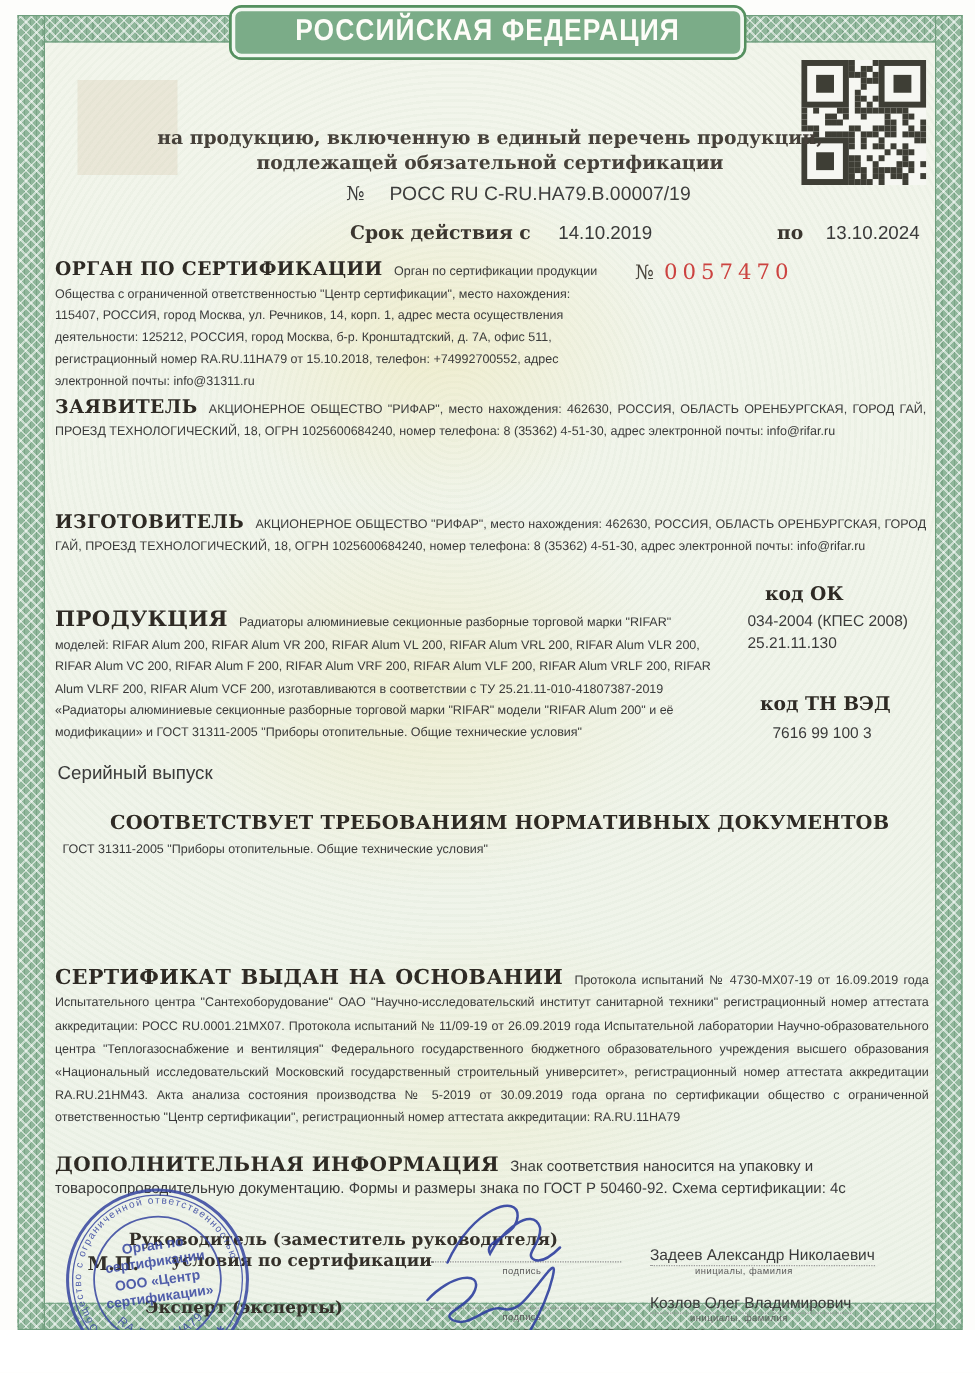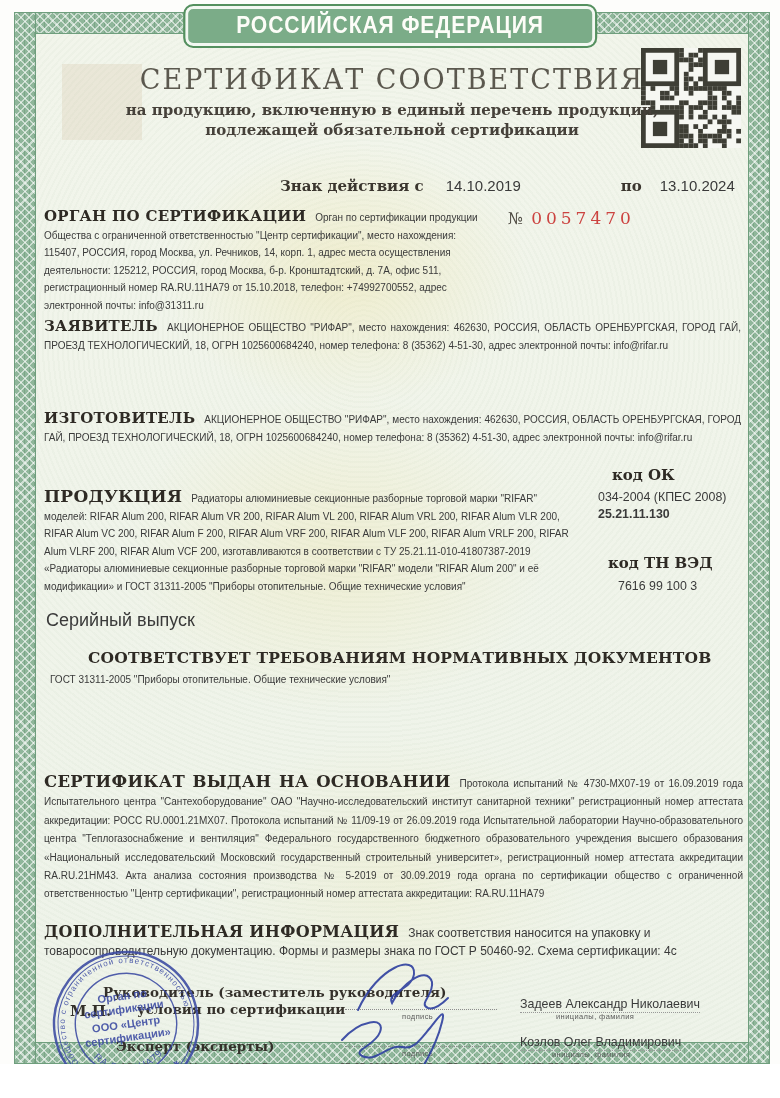--- a/index.html
+++ b/index.html
@@ -58,26 +58,26 @@
   
   .sec{position:absolute;line-height:15.6px;color:#3a3a3a;}
   .slabel{font-family:"DejaVu Serif",serif;font-weight:700;font-size:15px;color:#2e2a24;
     margin-right:9px;letter-spacing:.3px;}
   .stext{font-family:"Liberation Sans",sans-serif;font-size:10px;}
   .sec-org{left:44px;top:208px;width:450px;}
   .sec-app{left:44px;top:318px;width:697px;text-align:justify;}
   .sec-man{left:44px;top:410px;width:697px;text-align:justify;}
   .sec-prod{left:44px;top:489px;width:533px;}
   .sec-prod .slabel{font-size:17px;}
-  .serial{position:absolute;left:46px;top:610px;font-size:18px;color:#3a3a3a;}
+  .serial{position:absolute;left:46px;top:610px;font-size:15px;color:#3a3a3a;}
   .codes{position:absolute;left:596px;top:466px;width:160px;color:#3a3a3a;}
   .codelbl{font-family:"DejaVu Serif",serif;font-weight:700;font-size:15px;color:#2e2a24;}
   .ok-l{position:absolute;left:16px;top:0;}
   .ok-v1{position:absolute;left:2px;top:24px;font-size:12.4px;}
-  .ok-v2{position:absolute;left:2px;top:41px;font-size:12.4px;font-weight:bold;}
+  .ok-v2{position:absolute;left:2px;top:41px;font-size:12.4px;}
   .tn-l{position:absolute;left:12px;top:88px;}
   .tn-v{position:absolute;left:22px;top:113px;font-size:12.4px;}
   .sec-comp{left:44px;top:650px;width:697px;}
   .sec-comp .slabel{display:block;margin-bottom:4px;font-size:15.5px;letter-spacing:.2px;margin-left:44px;}
   .sec-comp .stext{margin-left:6px;}
   .sec-basis{left:44px;top:774px;width:699px;text-align:justify;line-height:16.4px;}
   .sec-basis .slabel{font-size:16.5px;}
   .sec-extra{left:44px;top:924px;width:699px;}
   .sec-extra .slabel{font-size:16px;}
   .sec-extra .stext{font-size:12px;}
@@ -250,27 +250,29 @@
         <rect x="80.95" y="95.24" width="4.76" height="4.76"></rect>
         <rect x="2.380952380952381" y="2.380952380952381" width="33.33" height="33.33" fill="none" stroke="#3e3e35" stroke-width="4.76"></rect>
         <rect x="11.90" y="11.90" width="14.29" height="14.29"></rect>
         <rect x="64.28571428571428" y="2.380952380952381" width="33.33" height="33.33" fill="none" stroke="#3e3e35" stroke-width="4.76"></rect>
         <rect x="73.81" y="11.90" width="14.29" height="14.29"></rect>
         <rect x="2.380952380952381" y="64.28571428571428" width="33.33" height="33.33" fill="none" stroke="#3e3e35" stroke-width="4.76"></rect>
         <rect x="11.90" y="73.81" width="14.29" height="14.29"></rect>
       </g>
     </svg>
 
-  <div class="title">СЕРТИФИКАТ СООТВЕТСТВИЯ</div>
   <div class="sub sub1">на продукцию, включенную в единый перечень продукции,</div>
   <div class="sub sub2">подлежащей обязательной сертификации</div>
 
+  <div class="numline">
+    <span class="no">№</span><span>РОСС RU C-RU.НА79.В.00007/19</span>
+  </div>
 
   <div class="validity">
-    <span class="vl">Знак действия с</span><span class="d1">14.10.2019</span><span class="vl to">по</span><span class="d2">13.10.2024</span>
+    <span class="vl">Срок действия с</span><span class="d1">14.10.2019</span><span class="vl to">по</span><span class="d2">13.10.2024</span>
   </div>
 
   <div class="blankno">
     <span class="no">№</span><span class="digits">0057470</span>
   </div>
 
   <div class="sec sec-org">
     <span class="slabel">ОРГАН ПО СЕРТИФИКАЦИИ</span><span class="stext">Орган по сертификации продукции Общества с ограниченной ответственностью "Центр сертификации", место нахождения: 115407, РОССИЯ, город Москва, ул. Речников, 14, корп. 1, адрес места осуществления деятельности: 125212, РОССИЯ, город Москва, б-р. Кронштадтский, д. 7А, офис 511, регистрационный номер RA.RU.11НА79 от 15.10.2018, телефон: +74992700552, адрес электронной почты: info@31311.ru</span>
   </div>
 

